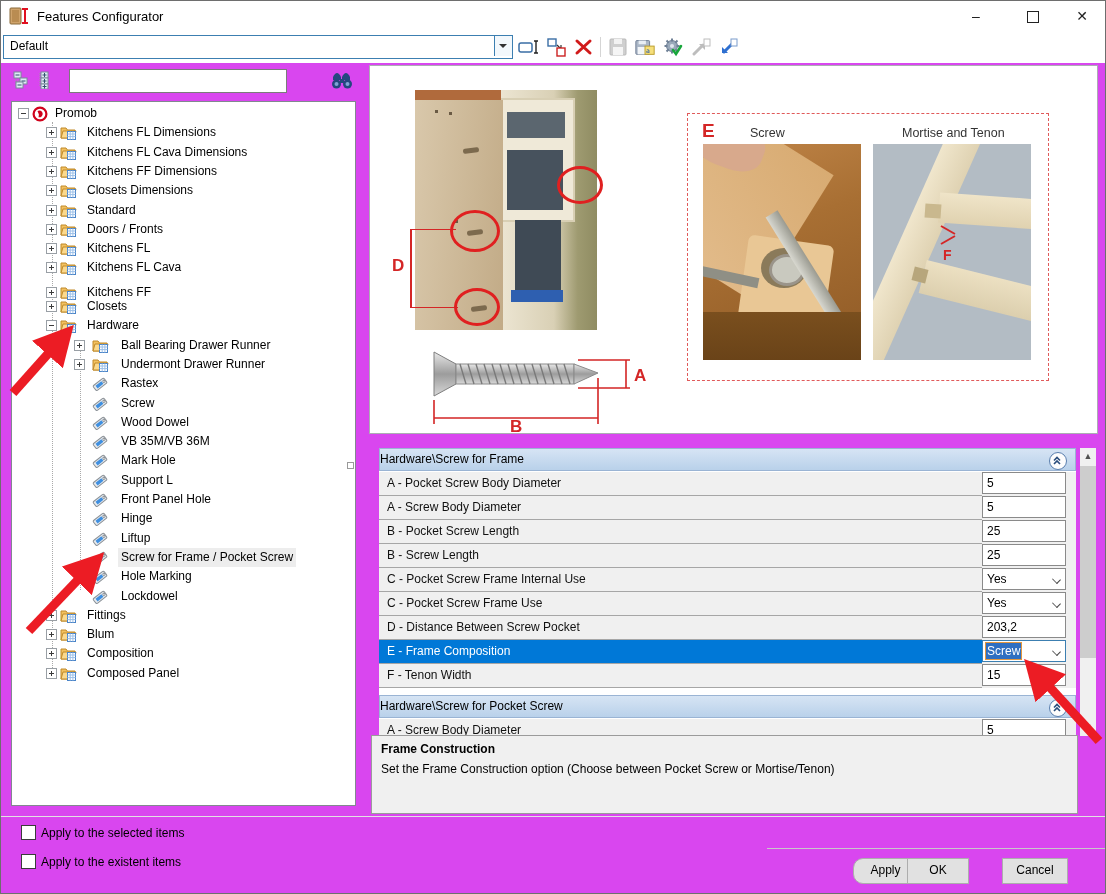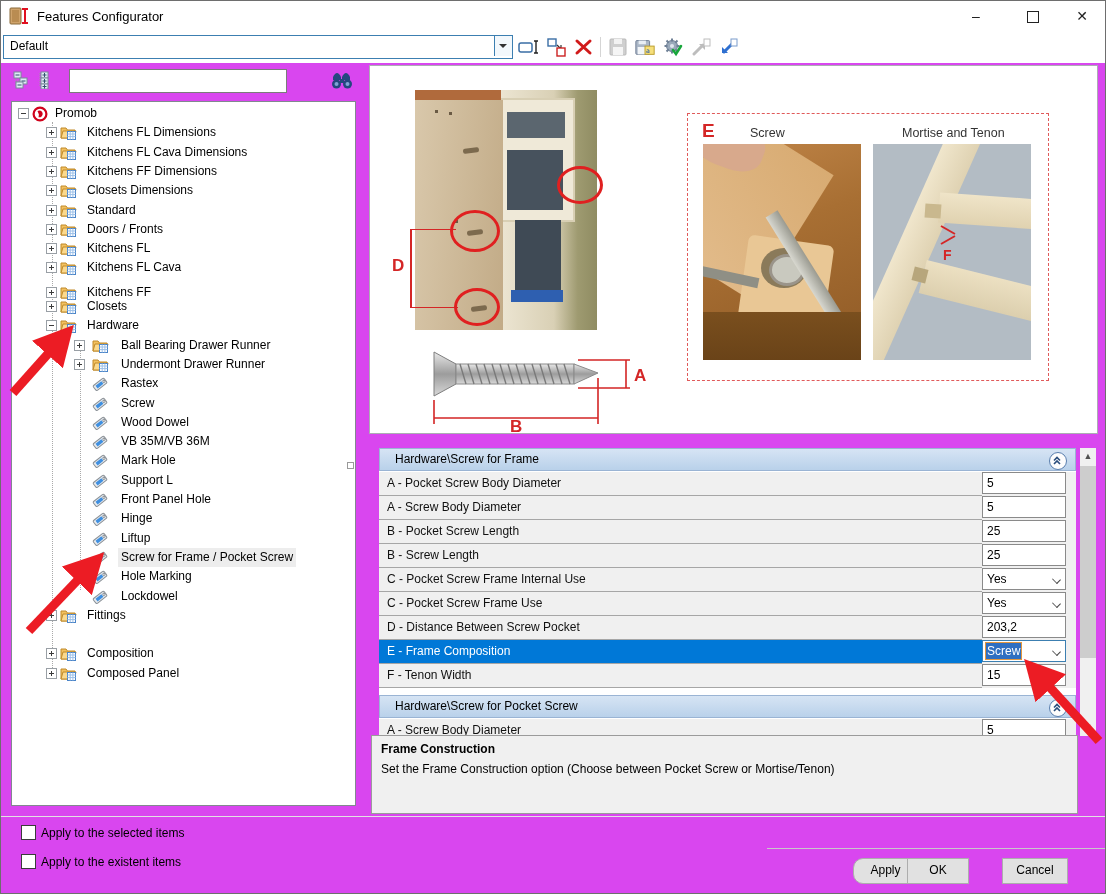--- a/index.html
+++ b/index.html
@@ -44,21 +44,21 @@
   .cab-shape{position:absolute;}
   .red-ellipse{position:absolute;border:3px solid #e02020;border-radius:50%;}
   .red-line{position:absolute;background:#d42626;}
   .red-lab{position:absolute;color:#d42626;font-weight:bold;}
   #screw-svg{left:52px;top:276px;}
   #ebox{left:317px;top:47px;width:360px;height:266px;border:1px dashed #e05a5a;}
   #ebox .ph{position:absolute;top:30px;width:158px;height:216px;overflow:hidden;}
   
   #grid{left:378px;top:447px;width:697px;height:288px;background:#fff;overflow:hidden;}
   .sec-head{position:absolute;left:0;width:697px;height:23px;background:linear-gradient(#d6e4f4,#b9d1ea);border:1px solid #9ab4d4;box-sizing:border-box;line-height:21px;}
-  .sec-head .t{margin-left:15px;}
+  .sec-head .t{margin-left:0;}
   .sec-btn{position:absolute;right:8px;top:3px;width:16px;height:16px;border:1px solid #5a7fae;border-radius:50%;background:#fdfdfd;}
   .grid-row{position:absolute;left:0;width:697px;height:24px;background:#f0f0f0;}
   .grid-row .lab{position:absolute;left:8px;top:4px;color:#111;}
   .grid-row .labcell{position:absolute;left:0;top:0;width:603px;height:23px;border-bottom:1px solid #a6a6a6;}
   .grid-row.sel .labcell{background:#0078d7;}
   .grid-row.sel .lab{color:#fff;}
   .vbox{position:absolute;left:603px;top:0px;width:84px;height:22px;background:#fff;border:1px solid #8a8a8a;box-sizing:border-box;}
   .vbox .v{position:absolute;left:4px;top:3px;}
   .vbox.combo:after{content:"";position:absolute;right:5px;top:7px;width:6px;height:6px;border-right:1px solid #444;border-bottom:1px solid #444;transform:rotate(45deg) scale(1,.8);}
   .vbox.focus{border:1px solid #3c7fb1;}
@@ -488,20 +488,33 @@
           <i class="v"></i>
         </span>
         <span class="tree-ic" style="left:48px;"><svg width="17" height="15" viewBox="0 0 17 15">
             <path d="M1 3 h5 l1.5 2 H15 v8 H1 z" fill="#f3c15f" stroke="#c08a2a"></path>
             <path d="M1 13 L3 6 h13 l-2 7 z" fill="#fbd98d" stroke="#c08a2a"></path>
             <rect x="7.5" y="6.5" width="8" height="8" fill="#fff" stroke="#4a84c8"></rect>
             <path d="M7.5 9 h8 M7.5 11.6 h8 M10.2 6.5 v8 M12.9 6.5 v8" stroke="#9cc0e8"></path>
           </svg></span>
         <span class="lbl" style="position:absolute;left:72px;">Fittings</span>
       </div>
+      <div class="tree-row" style="top: 523.1px; left: 0px; width: 343px;">
+        <span class="expander" style="left:34px;top:4px;">
+          <i class="h"></i>
+          <i class="v"></i>
+        </span>
+        <span class="tree-ic" style="left:48px;"><svg width="17" height="15" viewBox="0 0 17 15">
+            <path d="M1 3 h5 l1.5 2 H15 v8 H1 z" fill="#f3c15f" stroke="#c08a2a"></path>
+            <path d="M1 13 L3 6 h13 l-2 7 z" fill="#fbd98d" stroke="#c08a2a"></path>
+            <rect x="7.5" y="6.5" width="8" height="8" fill="#fff" stroke="#4a84c8"></rect>
+            <path d="M7.5 9 h8 M7.5 11.6 h8 M10.2 6.5 v8 M12.9 6.5 v8" stroke="#9cc0e8"></path>
+          </svg></span>
+        <span class="lbl" style="position:absolute;left:72px;">Blum</span>
+      </div>
       <div class="tree-row" style="top: 542.4px; left: 0px; width: 343px;">
         <span class="expander" style="left:34px;top:4px;">
           <i class="h"></i>
           <i class="v"></i>
         </span>
         <span class="tree-ic" style="left:48px;"><svg width="17" height="15" viewBox="0 0 17 15">
             <path d="M1 3 h5 l1.5 2 H15 v8 H1 z" fill="#f3c15f" stroke="#c08a2a"></path>
             <path d="M1 13 L3 6 h13 l-2 7 z" fill="#fbd98d" stroke="#c08a2a"></path>
             <rect x="7.5" y="6.5" width="8" height="8" fill="#fff" stroke="#4a84c8"></rect>
             <path d="M7.5 9 h8 M7.5 11.6 h8 M10.2 6.5 v8 M12.9 6.5 v8" stroke="#9cc0e8"></path>

